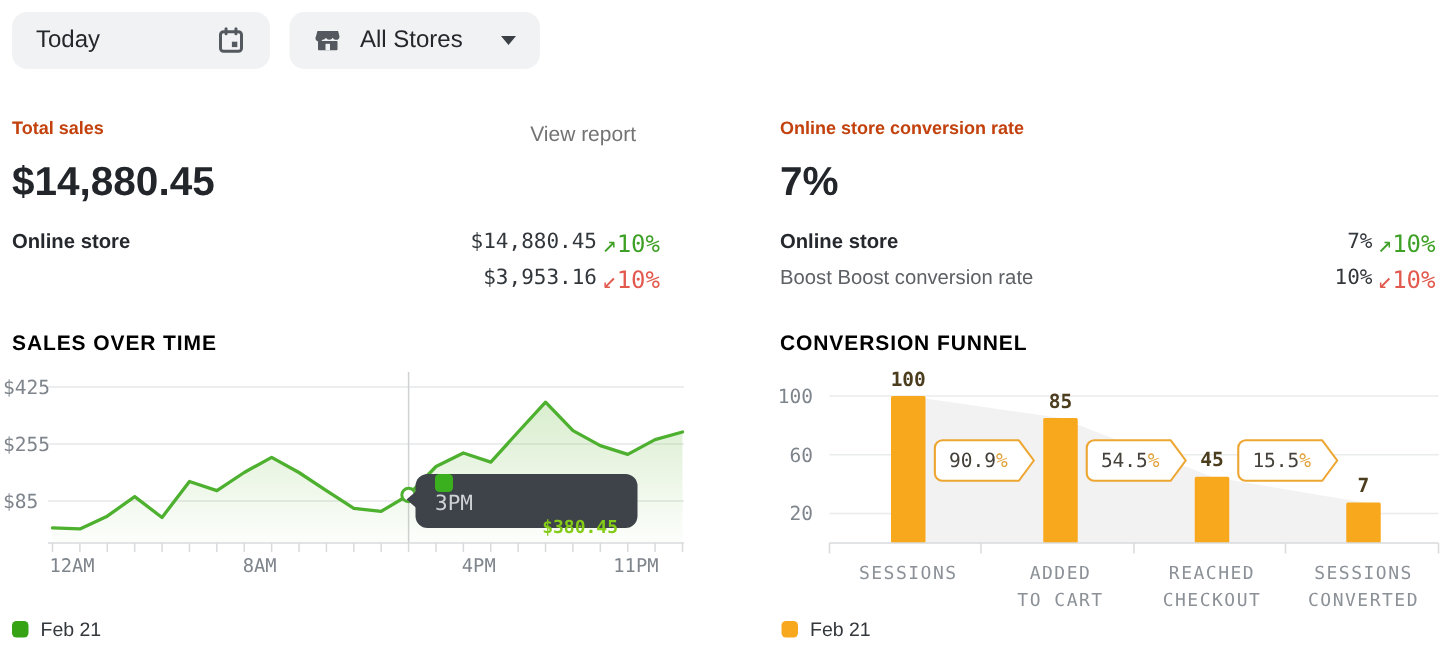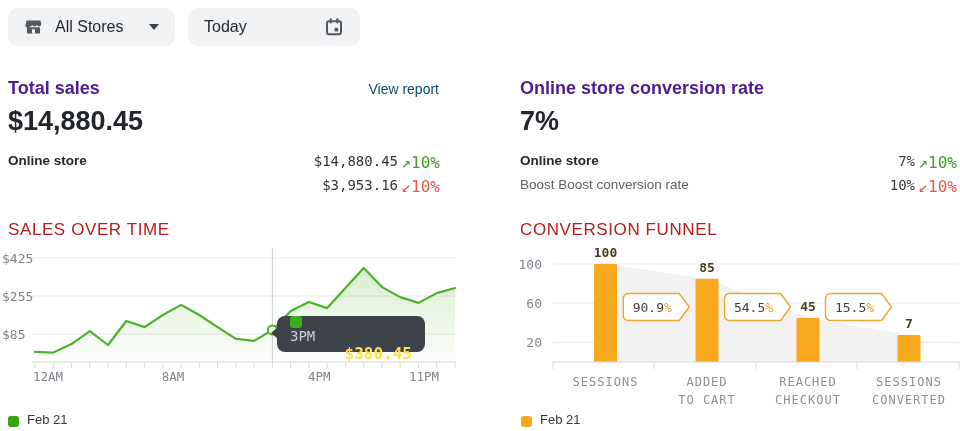--- a/index.html
+++ b/index.html
@@ -14,82 +14,82 @@
           font-size:16px;color:#24282c;cursor:pointer;padding:0 16px;}
   .picker.store{width:167px;box-sizing:border-box;gap:12px;}
   .picker.date{width:172px;box-sizing:border-box;justify-content:space-between;}
   .picker .lbl{flex:0 0 auto;}
   .picker .grow{flex:1;text-align:left;}
 
   
   .col{position:absolute;top:70px;}
   #left-col{left:8px;width:432px;}
   #right-col{left:520px;width:437px;}
-  .panel-title{position:absolute;top:8px;left:0;font-size:18px;font-weight:bold;color:#4c1d95;}
-  .view-report{position:absolute;top:11px;right:1px;font-size:14px;color:#0c4a6e;text-decoration:none;text-align:right;}
+  .panel-title{position:absolute;top:8px;left:0;font-size:12px;font-weight:bold;color:#c2410c;}
+  .view-report{position:absolute;top:11px;right:16px;font-size:14px;color:#737373;text-decoration:none;text-align:right;}
   .big-value{position:absolute;top:36px;left:0;font-size:27px;font-weight:bold;color:#22262a;}
   .row{position:absolute;left:0;right:0;height:18px;font-size:13.5px;}
   .row.r1{top:83px;}
   .row.r2{top:107px;}
   .row-label{position:absolute;left:0;color:#25292d;}
   .row-label.bold{font-weight:bold;text-align:right;}
   .row-label.dim{color:#5d6165;}
   .row-value{position:absolute;right:42px;font-size:14px;color:#32373c;}
   .row-change{position:absolute;right:0;font-size:16px;}
   .row-change.up{color:#3ea126;}
   .row-change.down{color:#e2594e;}
-  .section-title{position:absolute;top:150px;left:0;font-size:17px;font-weight:normal;
-                 letter-spacing:.6px;color:#b91c1c;}
+  .section-title{position:absolute;top:150px;left:0;font-size:14px;font-weight:bold;
+                 letter-spacing:.6px;color:#000000;}
 
   
   #sales-svg{position:absolute;left:0;top:246px;}
   #funnel-svg{position:absolute;left:516px;top:240px;}
 
   
   .tooltip{position:absolute;left:277px;top:316px;width:148px;height:36px;
            background:#3d4349;border-radius:8px;display:flex;align-items:flex-start;
            padding:0 13px;box-sizing:border-box;z-index:5;flex-direction:column;}
   .tt-caret{position:absolute;left:-6px;top:11px;width:0;height:0;
             border-top:6px solid transparent;border-bottom:6px solid transparent;
             border-right:7px solid #3d4349;}
   .tt-square{width:12px;height:12px;border-radius:3px;background:#3bb01e;margin-right:9px;flex:0 0 auto;}
   .tt-time{font-size:14px;color:#ced2d5;}
-  .tt-value{margin-left:auto;font-size:16px;font-weight:bold;color:#fde047;}
-
-  
-  .legend{position:absolute;top:412px;display:flex;align-items:flex-end;gap:8px;
+  .tt-value{margin-left:auto;font-size:12px;font-weight:bold;color:#84cc16;}
+
+  
+  .legend{position:absolute;top:412px;display:flex;align-items:center;gap:8px;
           font-size:13px;color:#33383d;}
   #legend-left{left:8px;}
   #legend-right{left:521px;}
   .legend-square{width:11px;height:11px;border-radius:3px;display:inline-block;}
   .legend-square.green{background:#36a315;}
   .legend-square.orange{background:#f8a81d;}
 </style>
 </head>
 <body>
 
 <div class="topbar">
+  <button class="picker date">
+    <span class="lbl">Today</span>
+    <svg width="20" height="20" viewBox="0 0 20 20">
+      <rect x="3" y="4.2" width="14" height="13" rx="2" fill="none" stroke="#54595f" stroke-width="2"></rect>
+      <line x1="6.7" y1="2.2" x2="6.7" y2="5.5" stroke="#54595f" stroke-width="2" stroke-linecap="round"></line>
+      <line x1="13.3" y1="2.2" x2="13.3" y2="5.5" stroke="#54595f" stroke-width="2" stroke-linecap="round"></line>
+      <rect x="10.6" y="10.8" width="3.6" height="3.6" fill="#54595f"></rect>
+    </svg>
+  </button>
   <button class="picker store">
     <svg width="19" height="18" viewBox="0 0 19 18">
       <path fill="#54595f" d="M2.6 2.6h13.8l.9 3.5a2.3 2.3 0 0 1-2.3 2.4c-1 0-1.8-.6-2.2-1.4a2.5 2.5 0 0 1-2.3 1.4 2.5 2.5 0 0 1-2.2-1.4 2.5 2.5 0 0 1-2.3 1.4A2.3 2.3 0 0 1 1.7 6.1l.9-3.5z"></path>
       <rect fill="#54595f" x="3" y="9.3" width="13" height="6.2" rx="0.6"></rect>
       <rect fill="#f1f2f3" x="8" y="11.2" width="3" height="4.3"></rect>
     </svg>
     <span class="lbl grow">All Stores</span>
     <svg width="10" height="6" viewBox="0 0 10 6">
       <path fill="#3b4046" d="M0 0h10L5 6z"></path>
-    </svg>
-  </button>
-  <button class="picker date">
-    <span class="lbl">Today</span>
-    <svg width="20" height="20" viewBox="0 0 20 20">
-      <rect x="3" y="4.2" width="14" height="13" rx="2" fill="none" stroke="#54595f" stroke-width="2"></rect>
-      <line x1="6.7" y1="2.2" x2="6.7" y2="5.5" stroke="#54595f" stroke-width="2" stroke-linecap="round"></line>
-      <line x1="13.3" y1="2.2" x2="13.3" y2="5.5" stroke="#54595f" stroke-width="2" stroke-linecap="round"></line>
-      <rect x="10.6" y="10.8" width="3.6" height="3.6" fill="#54595f"></rect>
     </svg>
   </button>
 </div>
 
 <div id="left-col" class="col">
   <div class="panel-title">Total sales</div>
   <a class="view-report" href="#">View report</a>
   <div class="big-value mono-sans">$14,880.45</div>
 
   <div class="row r1">

